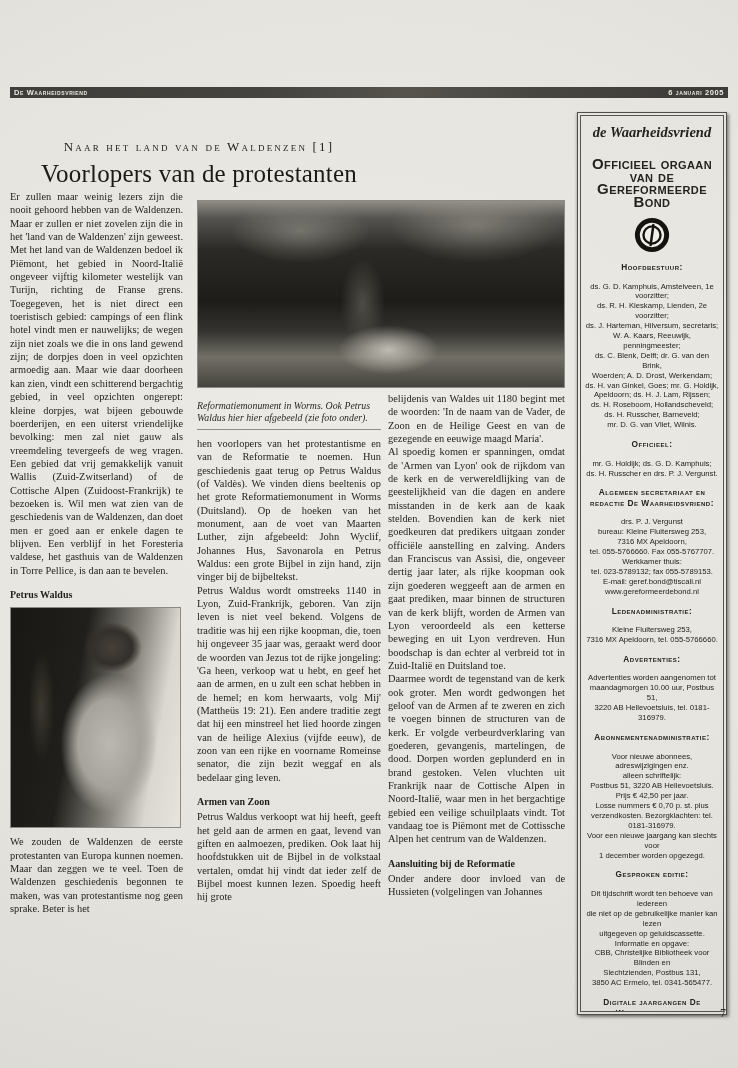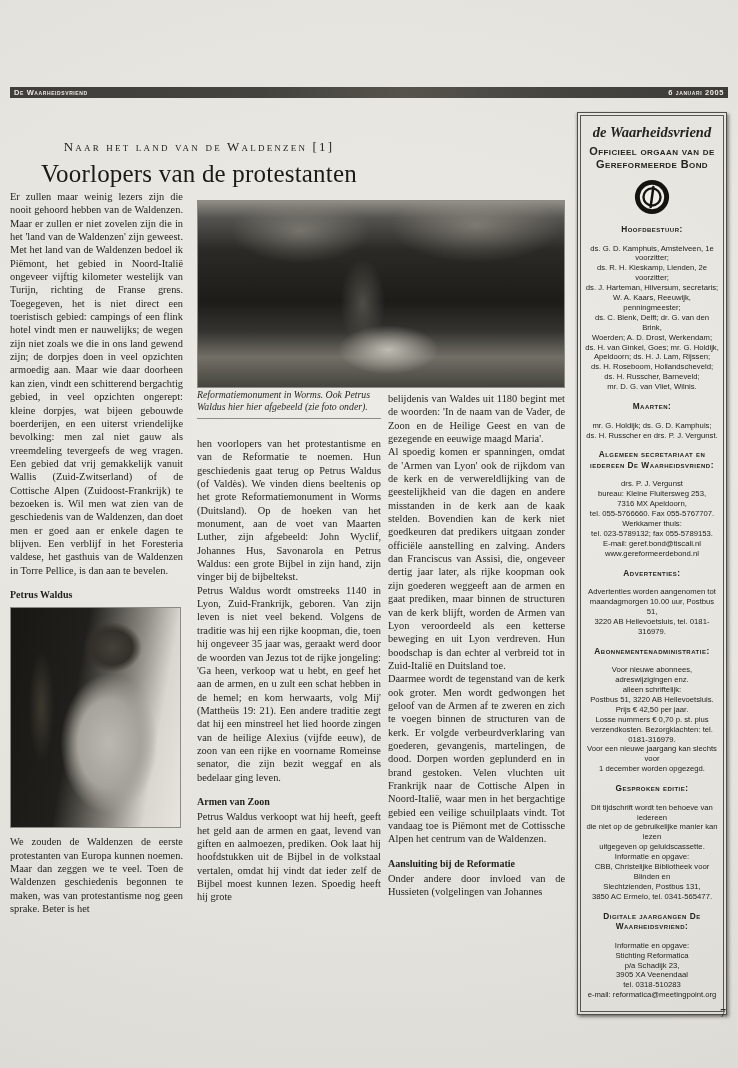--- a/index.html
+++ b/index.html
@@ -39,32 +39,32 @@
       radial-gradient(ellipse 30px 60px at 45% 55%, rgba(90,88,80,.8), transparent 75%),
       linear-gradient(180deg,#908e86 0%,#565450 9%,#2b2a26 26%,#1d1c19 54%,#343330 70%,#716f66 84%,#45443e 100%);}
   .photo-statue{width:169px;height:219px;margin-top:6px;
     background:
       radial-gradient(ellipse 40px 34px at 60% 18%, #45403a 0%, #332f2a 50%, rgba(51,47,42,0) 74%),
       radial-gradient(ellipse 64px 92px at 58% 62%, #bab8b0 0%, #a5a39b 48%, rgba(165,163,155,0) 76%),
       radial-gradient(ellipse 16px 70px at 18% 45%, #3b382f 0%, rgba(59,56,47,0) 80%),
       linear-gradient(100deg,#181713 0%,#201f1b 38%,#8d8b83 66%,#d9d7cf 82%,#e6e4dc 100%);}
 
   
-  .capblock{position:absolute;left:197px;top:389px;width:184px;}
+  .capblock{position:absolute;left:197px;top:400px;width:184px;}
   .caption{font-style:italic;font-size:9.8px;line-height:12.4px;color:#2a2925;}
   .caprule{border:0;border-top:1px solid #8d8c86;margin:4px 0 0 0;}
 
   
   .sidebar{position:absolute;left:577px;top:112px;width:148px;height:901px;
            border:1px solid #4f4e49;box-shadow:2px 2px 3px rgba(45,44,40,.5), -1px 1px 2px rgba(45,44,40,.25);}
   .sidebar-inner{position:absolute;inset:2px;border:1px solid #565550;padding:8px 4px 6px 4px;
            font-family:"Liberation Sans",sans-serif;font-size:7.7px;line-height:9.9px;
            text-align:center;color:#24231f;overflow:hidden;}
   .sb-title{font-family:"Liberation Serif",serif;font-style:italic;font-weight:bold;font-size:14.5px;line-height:16px;}
-  .sb-subtitle{font-variant:small-caps;font-weight:bold;font-size:11px;line-height:12.5px;letter-spacing:.4px;margin-top:5px;}
+  .sb-subtitle{font-variant:small-caps;font-weight:bold;font-size:15px;line-height:12.5px;letter-spacing:.4px;margin-top:18px;}
   .sb-logo{margin:9px auto 2px auto;width:36px;height:36px;display:block;}
   .sec{margin-top:9px;}
   .sec-h{font-variant:small-caps;font-weight:bold;font-size:8.3px;line-height:10.5px;letter-spacing:.5px;}
   .sec-h:empty{display:none;}
   .sec-b{white-space:pre-line;margin-top:9px;}
 
   .pageno{position:absolute;left:702px;top:1006px;width:24px;text-align:right;font-size:12px;color:#2a2925;}
 </style>
 </head>
 <body>
@@ -130,36 +130,41 @@
 W. A. Kaars, Reeuwijk, penningmeester;
 ds. C. Blenk, Delft; dr. G. van den Brink,
 Woerden; A. D. Drost, Werkendam;
 ds. H. van Ginkel, Goes; mr. G. Holdijk,
 Apeldoorn; ds. H. J. Lam, Rijssen;
 ds. H. Roseboom, Hollandscheveld;
 ds. H. Russcher, Barneveld;
 mr. D. G. van Vliet, Wilnis.</div>
       </div>
       <div class="sec" data-interactable="false">
-        <div class="sec-h" data-interactable="false">Maarten:</div>
+        <div class="sec-h" data-interactable="false">Officieel:</div>
         <div class="sec-b" data-interactable="false">mr. G. Holdijk; ds. G. D. Kamphuis;
 ds. H. Russcher en drs. P. J. Vergunst.</div>
       </div>
       <div class="sec" data-interactable="false">
-        <div class="sec-h" data-interactable="false">Algemeen secretariaat en iedereen De Waarheidsvriend:</div>
+        <div class="sec-h" data-interactable="false">Algemeen secretariaat en redactie De Waarheidsvriend:</div>
         <div class="sec-b" data-interactable="false">drs. P. J. Vergunst
 bureau: Kleine Fluitersweg 253,
 7316 MX Apeldoorn,
 tel. 055-5766660. Fax 055-5767707.
 Werkkamer thuis:
 tel. 023-5789132; fax 055-5789153.
 E-mail: geref.bond@tiscali.nl
 www.gereformeerdebond.nl</div>
       </div>
       <div class="sec" data-interactable="false">
+        <div class="sec-h" data-interactable="false">Ledenadministratie:</div>
+        <div class="sec-b" data-interactable="false">Kleine Fluitersweg 253,
+7316 MX Apeldoorn, tel. 055-5766660.</div>
+      </div>
+      <div class="sec" data-interactable="false">
         <div class="sec-h" data-interactable="false">Advertenties:</div>
         <div class="sec-b" data-interactable="false">Advertenties worden aangenomen tot
 maandagmorgen 10.00 uur, Postbus 51,
 3220 AB Hellevoetsluis, tel. 0181-316979.</div>
       </div>
       <div class="sec" data-interactable="false">
         <div class="sec-h" data-interactable="false">Abonnementenadministratie:</div>
         <div class="sec-b" data-interactable="false">Voor nieuwe abonnees, adreswijzigingen enz.
 alleen schriftelijk:
 Postbus 51, 3220 AB Hellevoetsluis.

